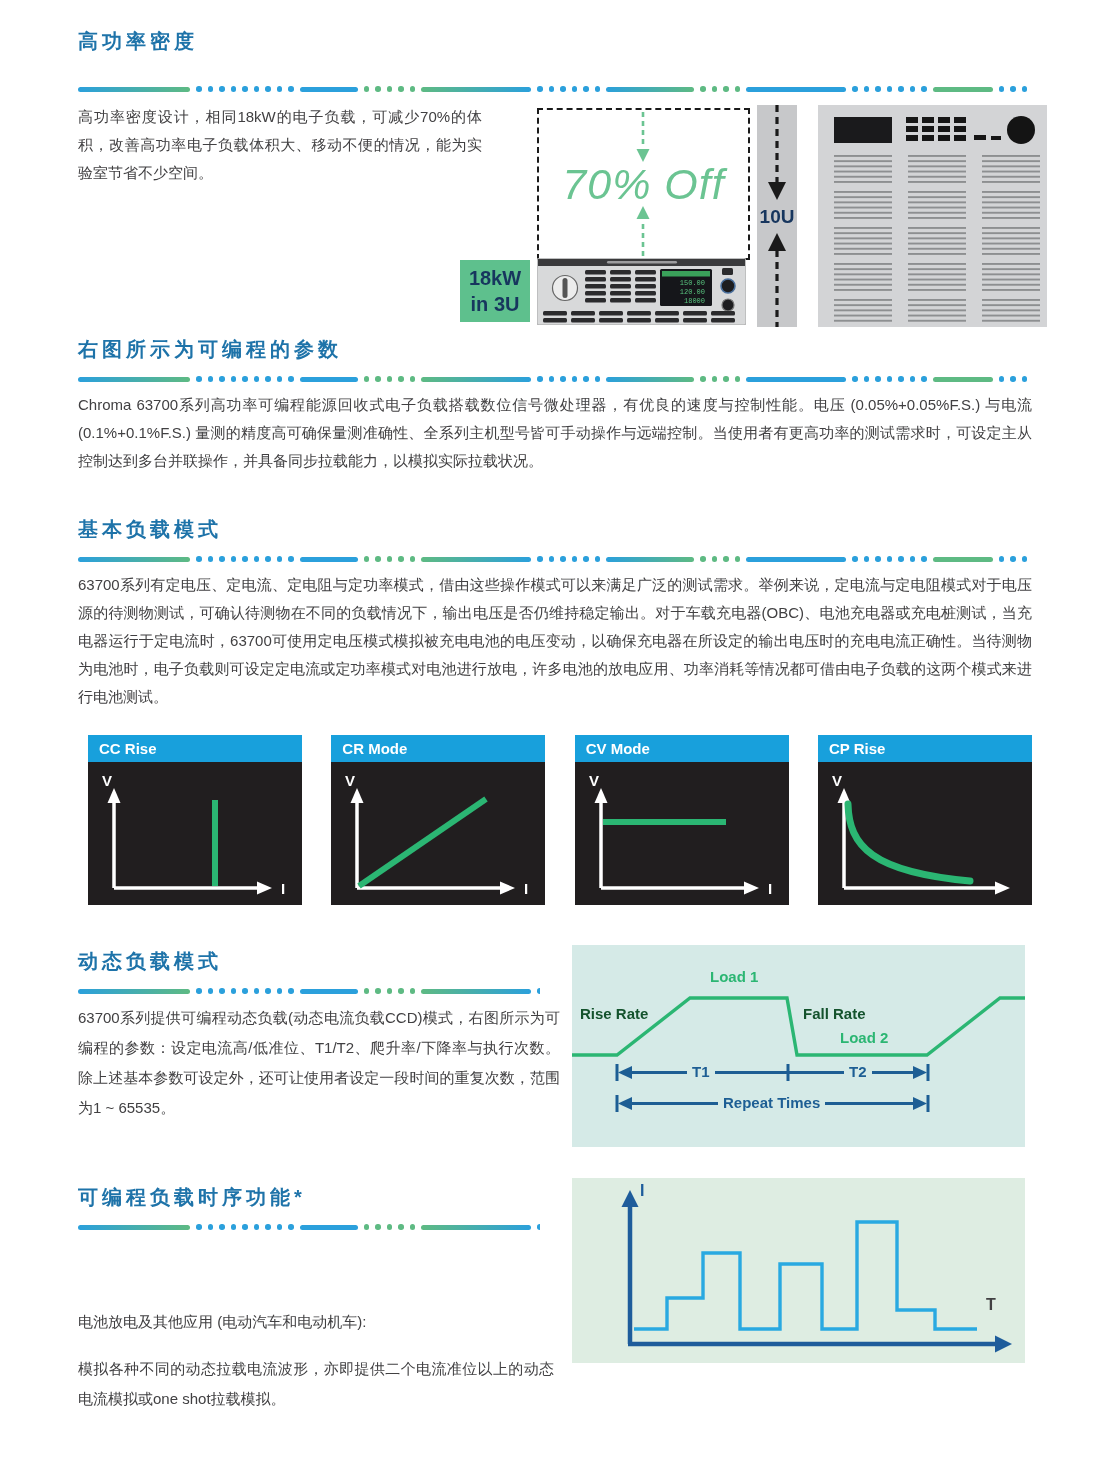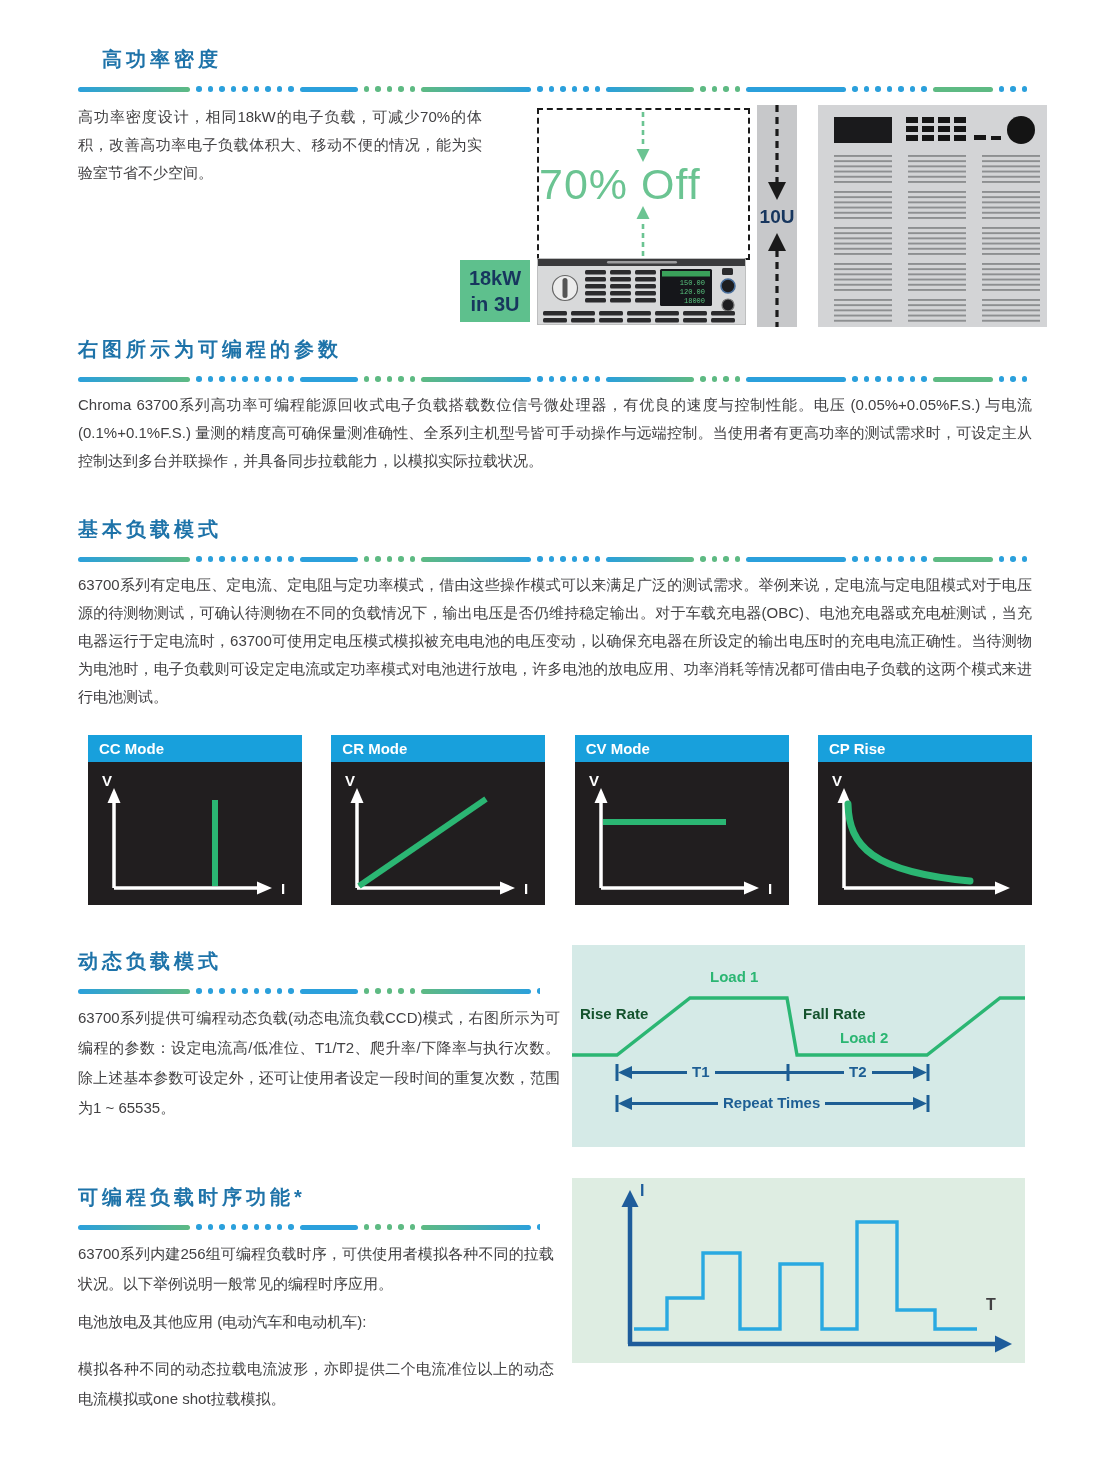--- a/index.html
+++ b/index.html
@@ -6,21 +6,21 @@
   .page{position:relative;width:1102px;height:1470px;background:#ffffff;overflow:hidden;
         font-family:"Liberation Sans",sans-serif;color:#414042;}
   .abs{position:absolute;}
   .sec-title{font-size:20px;font-weight:700;letter-spacing:4px;color:#1e73a9;}
   .body-text{font-size:15px;line-height:28px;text-align:justify;color:#414042;}
   .divider{display:flex;align-items:center;gap:6px;height:6px;overflow:hidden;}
   .dv-line{height:5px;border-radius:3px;flex:none;}
   .dv-dot{width:5.5px;height:5.5px;border-radius:50%;flex:none;}
 
   
-  .dashed-box{border:2.5px dashed #1a1a1a;background:#fff;display:flex;align-items:center;}
+  .dashed-box{border:2.5px dashed #1a1a1a;background:#fff;display:flex;align-items:center;justify-content:center;font-style:italic;}
   .off-text{font-size:43px;color:#6bc492;letter-spacing:1px;font-weight:400;}
   .size-box{background:#5ec08d;display:flex;flex-direction:column;align-items:center;justify-content:center;
             color:#17365e;font-weight:700;font-size:20px;line-height:26px;}
   .bar10u{background:#c7c8ca;}
 
   
   .modes{display:flex;justify-content:space-between;}
   .mode-card{width:214px;height:170px;}
   .mode-header{height:27px;background:#18a0dc;color:#ffffff;font-weight:700;font-size:15px;
                display:flex;align-items:center;padding-left:11px;box-sizing:border-box;}
@@ -35,21 +35,21 @@
   .lab-dim{color:#1d5e94;background:#d5eae7;padding:0 5px;}
   .lab-axis-i{color:#1d5c9c;font-size:16px;}
   .lab-axis-t{color:#414042;font-size:16px;}
   svg{display:block;}
 </style>
 </head>
 <body>
 
 <div class="page">
 
-  <div class="abs sec-title" style="left:78px;top:46px;margin-left:24px;">高功率密度</div>
+  <div class="abs sec-title" style="left:78px;top:28px;">高功率密度</div>
   <div class="abs divider" style="left:78px;top:86px;width:952px;">
       <span class="dv-line" style="width: 112px; background: linear-gradient(90deg, rgb(43, 160, 220), rgb(94, 186, 131));"></span>
       <span class="dv-dot" style="background: rgb(43, 160, 220);"></span>
       <span class="dv-dot" style="background: rgb(43, 160, 220);"></span>
       <span class="dv-dot" style="background: rgb(43, 160, 220);"></span>
       <span class="dv-dot" style="background: rgb(43, 160, 220);"></span>
       <span class="dv-dot" style="background: rgb(43, 160, 220);"></span>
       <span class="dv-dot" style="background: rgb(43, 160, 220);"></span>
       <span class="dv-dot" style="background: rgb(43, 160, 220);"></span>
       <span class="dv-dot" style="background: rgb(43, 160, 220);"></span>
@@ -371,21 +371,21 @@
       <span class="dv-line" style="width: 60px; background: rgb(94, 186, 131);"></span>
       <span class="dv-dot" style="background: rgb(43, 160, 220);"></span>
       <span class="dv-dot" style="background: rgb(43, 160, 220);"></span>
       <span class="dv-dot" style="background: rgb(43, 160, 220);"></span>
     </div>
   <div class="abs body-text" style="left:78px;top:571px;width:954px;">63700系列有定电压、定电流、定电阻与定功率模式，借由这些操作模式可以来满足广泛的测试需求。举例来说，定电流与定电阻模式对于电压源的待测物测试，可确认待测物在不同的负载情况下，输出电压是否仍维持稳定输出。对于车载充电器(OBC)、电池充电器或充电桩测试，当充电器运行于定电流时，63700可使用定电压模式模拟被充电电池的电压变动，以确保充电器在所设定的输出电压时的充电电流正确性。当待测物为电池时，电子负载则可设定定电流或定功率模式对电池进行放电，许多电池的放电应用、功率消耗等情况都可借由电子负载的这两个模式来进行电池测试。</div>
 
   <div class="abs modes" style="left:88px;top:735px;width:944px;">
 
     <div class="mode-card">
-      <div class="mode-header">CC Mode</div>
+      <div class="mode-header">CC Rise</div>
       <div class="mode-body">
         <svg width="214" height="143" viewBox="0 0 214 143">
           <text x="14" y="24" font-size="15" font-weight="bold" fill="#fff">V</text>
           <line x1="26" y1="126" x2="26" y2="40" stroke="#fff" stroke-width="3.5"></line>
           <polygon points="26,26 19.5,41 32.5,41" fill="#fff"></polygon>
           <line x1="26" y1="126" x2="170" y2="126" stroke="#fff" stroke-width="3.5"></line>
           <polygon points="184,126 169,119.5 169,132.5" fill="#fff"></polygon>
           <text x="193" y="132" font-size="15" font-weight="bold" fill="#fff">I</text>
           <line x1="127" y1="38" x2="127" y2="124" stroke="#2bb673" stroke-width="6"></line>
         </svg>
@@ -501,21 +501,20 @@
       <span class="dv-dot" style="background: rgb(43, 160, 220);"></span>
       <span class="dv-line" style="width: 58px; background: rgb(43, 160, 220);"></span>
       <span class="dv-dot" style="background: rgb(94, 186, 131);"></span>
       <span class="dv-dot" style="background: rgb(94, 186, 131);"></span>
       <span class="dv-dot" style="background: rgb(94, 186, 131);"></span>
       <span class="dv-dot" style="background: rgb(94, 186, 131);"></span>
       <span class="dv-dot" style="background: rgb(94, 186, 131);"></span>
       <span class="dv-line" style="width: 110px; background: linear-gradient(90deg, rgb(94, 186, 131), rgb(43, 160, 220));"></span>
       <span class="dv-dot" style="background: rgb(43, 160, 220);"></span>
     </div>
-  <div class="abs body-text" style="left:78px;top:1239px;width:476px;line-height:30px;">63700系列内建256组可编程负载时序，可供使用者模拟各种不同的拉载状况。以下举例说明一般常见的编程时序应用。</div>
   <div class="abs body-text" style="left:78px;top:1308px;width:476px;">电池放电及其他应用 (电动汽车和电动机车):</div>
   <div class="abs body-text" style="left:78px;top:1334px;width:476px;line-height:30px;margin-top:20px;">模拟各种不同的动态拉载电流波形，亦即提供二个电流准位以上的动态电流模拟或one shot拉载模拟。</div>
 
   <div class="abs panel2" style="left:572px;top:1178px;width:453px;height:185px;">
     <svg width="453" height="185" viewBox="0 0 453 185">
       <polyline points="62,151 95,151 95,120 131,120 131,75 168,75 168,151 208,151 208,86 250,86 250,151 285,151 285,44 325,44 325,132 363,132 363,151 405,151" fill="none" stroke="#29a9e1" stroke-width="3.4"></polyline>
       <line x1="58" y1="166" x2="58" y2="26" stroke="#1e5c9b" stroke-width="4.5"></line>
       <polygon points="58,12 49.5,29 66.5,29" fill="#1e5c9b"></polygon>
       <line x1="56" y1="166" x2="426" y2="166" stroke="#1e5c9b" stroke-width="4.5"></line>
       <polygon points="440,166 423,157.5 423,174.5" fill="#1e5c9b"></polygon>

